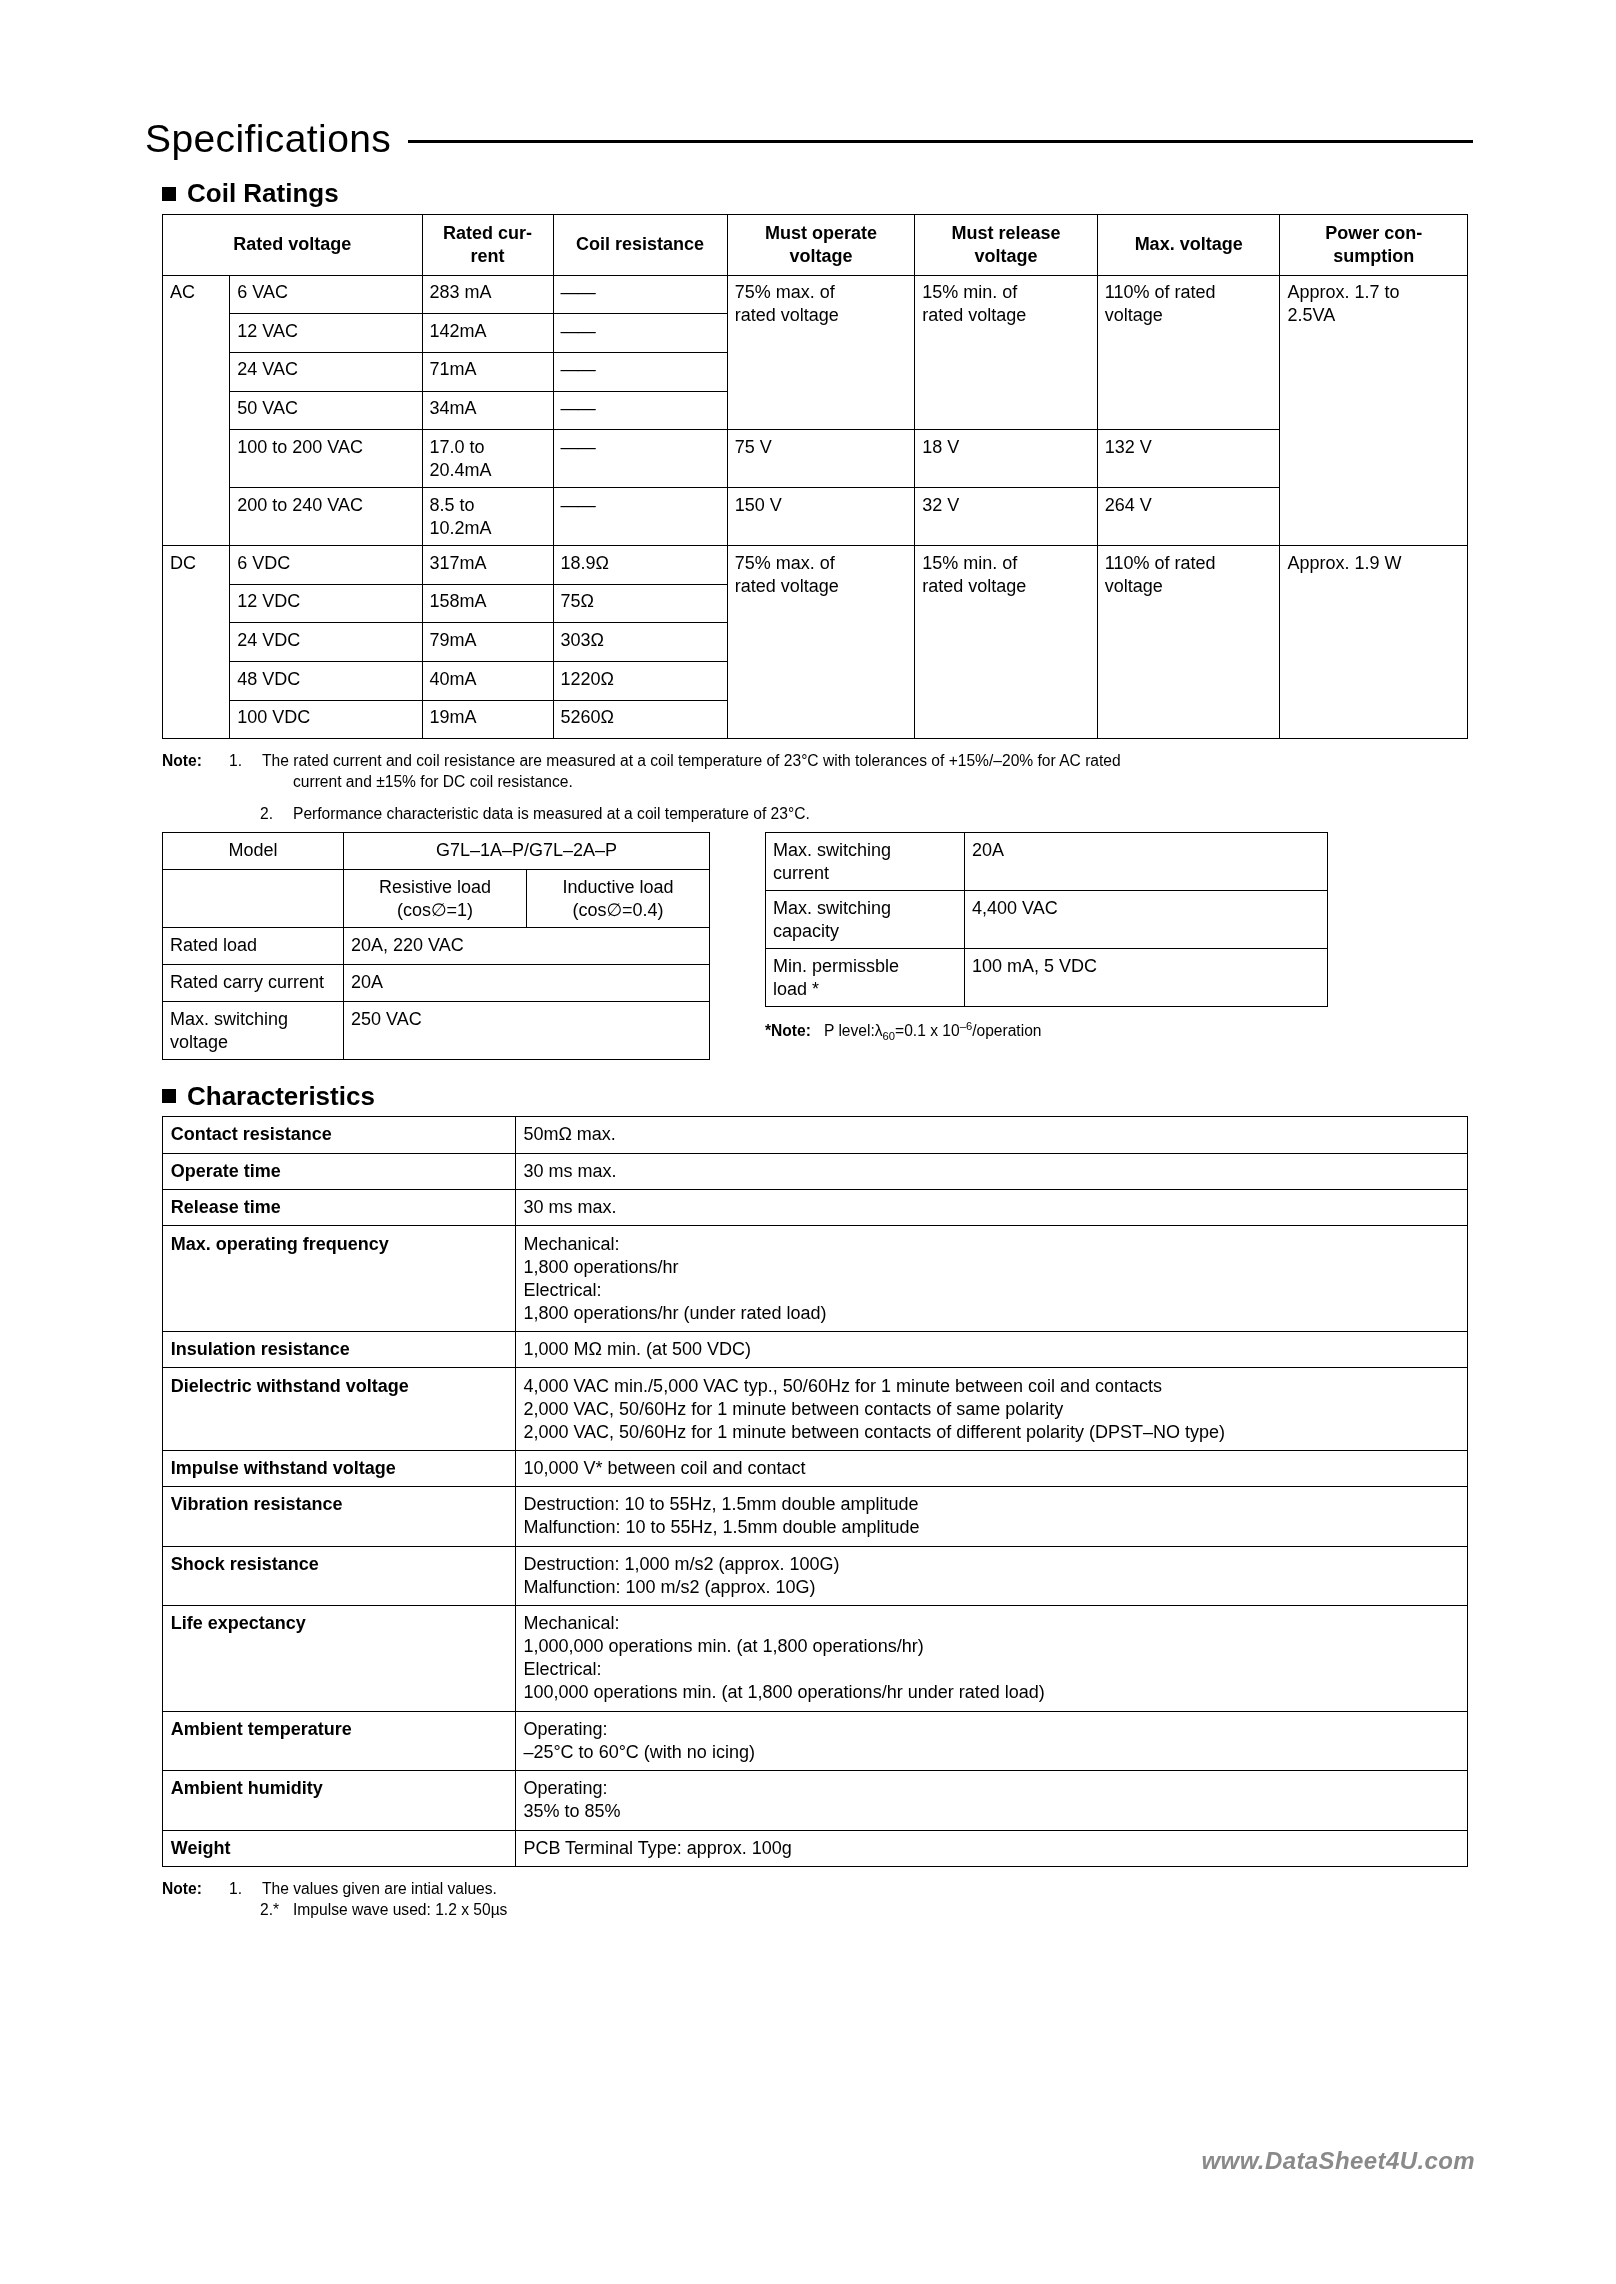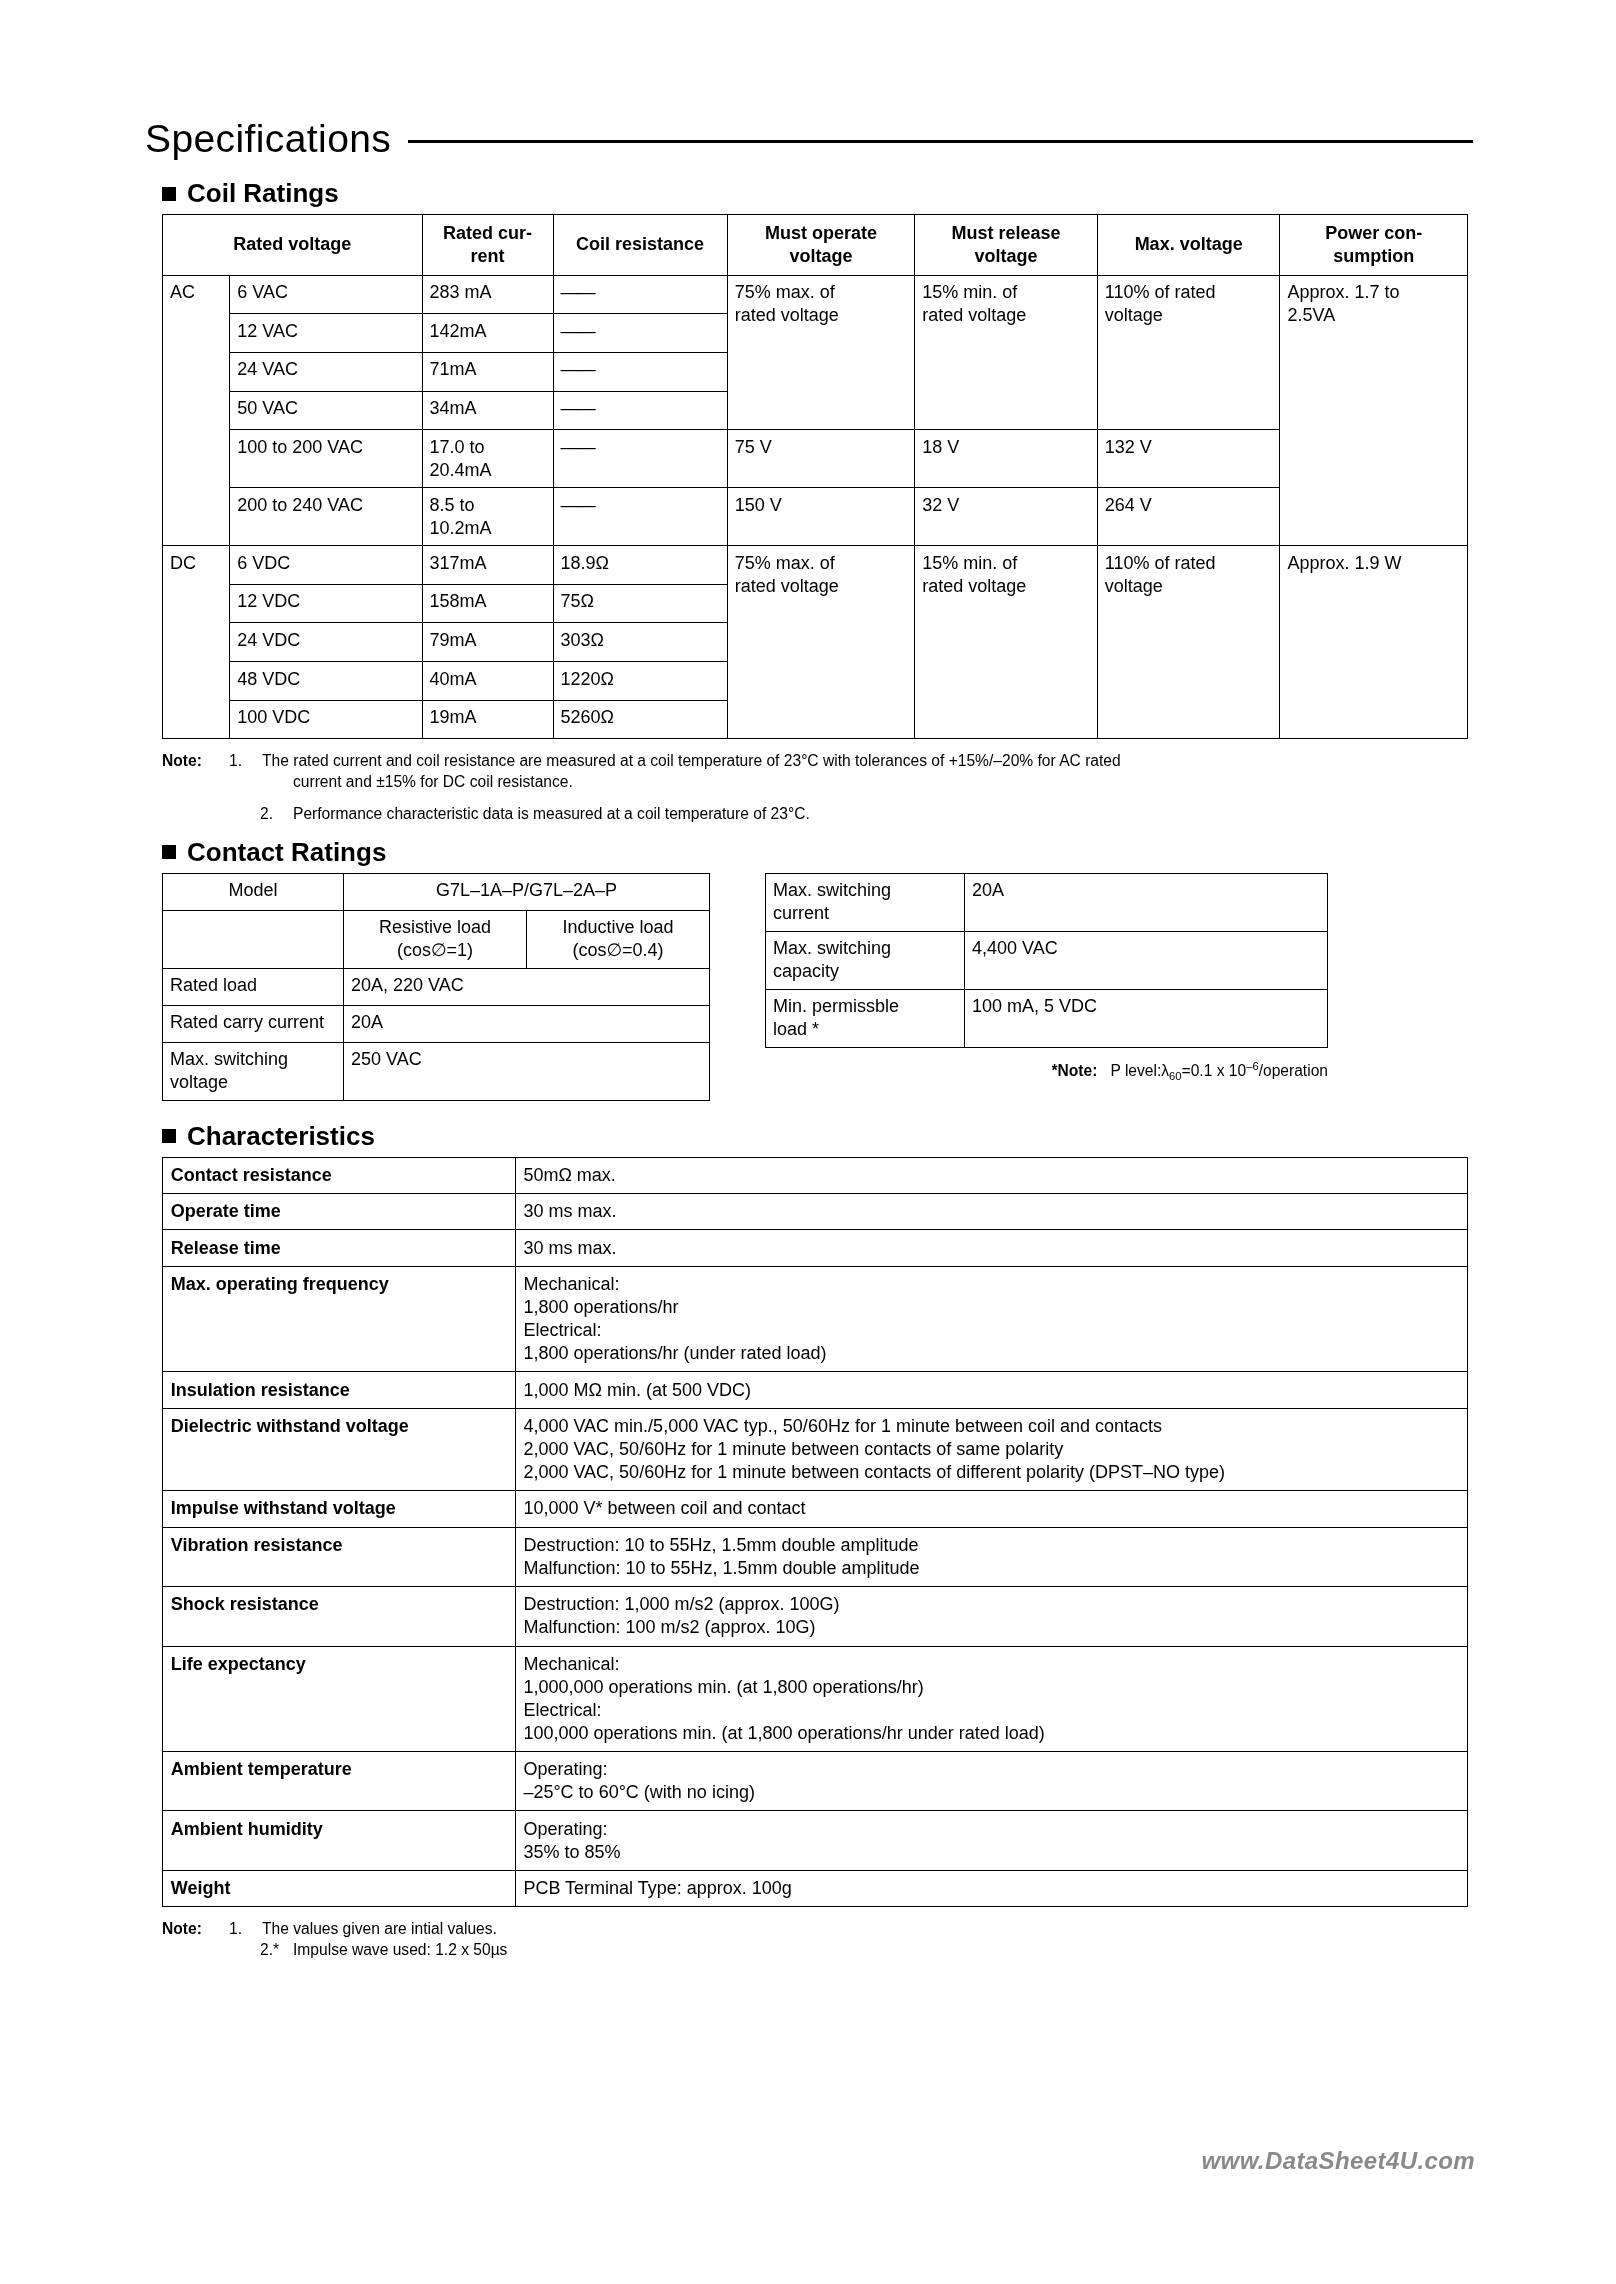--- a/index.html
+++ b/index.html
@@ -130,21 +130,20 @@
   }
   #contact-table td { height: 25px; }
   #switch-table {
     width: 562px;
     table-layout: fixed;
   }
   #switch-table td { height: 34px; }
   .small-note {
     margin-top: 12.5px;
     font-size: 15.6px;
-    text-align: right;
   }
   .small-note b { font-weight: bold; }
   sub { font-size: 0.72em; }
   sup { font-size: 0.72em; }
 
   
   #char-table {
     margin-left: 17px;
     width: 1306px;
     table-layout: fixed;
@@ -340,24 +339,20 @@
       <div class="note-line note-indent">
         <span class="note-num"></span>
         <span class="note-text">current and ±15% for DC coil resistance.</span>
       </div>
       <div class="note-line note-indent" style="margin-top:11px">
         <span class="note-num">2.</span>
         <span class="note-text">Performance characteristic data is measured at a coil temperature of 23°C.</span>
       </div>
     </div>
 
-    <div class="section-head">
-      <span class="sq"></span>
-      <span class="txt">Contact Ratings</span>
-    </div>
 
     <div class="contact-wrap">
       <table id="contact-table">
         <colgroup>
           <col style="width:181px">
           <col style="width:183px">
           <col style="width:183px">
         </colgroup>
         <tbody>
             <tr>

